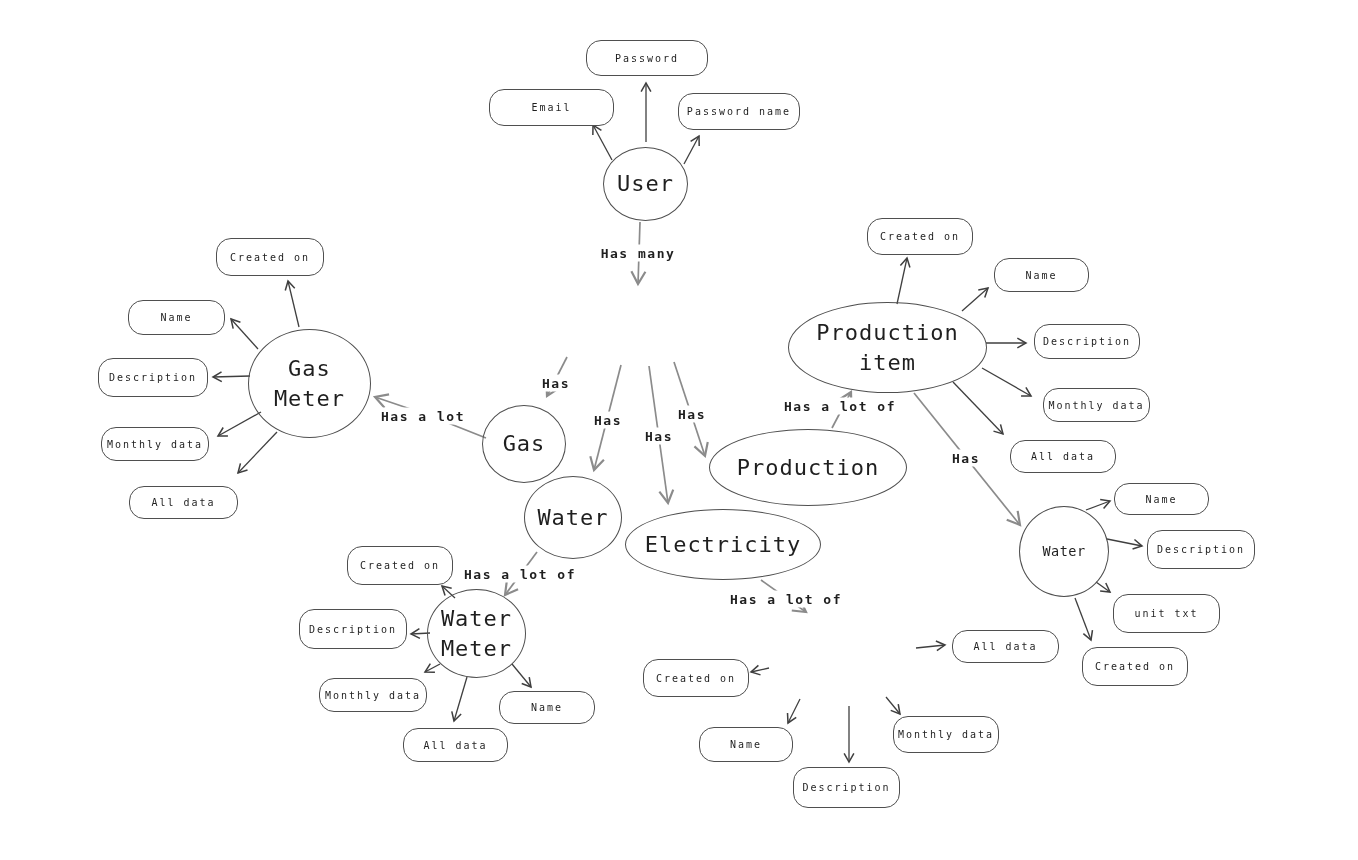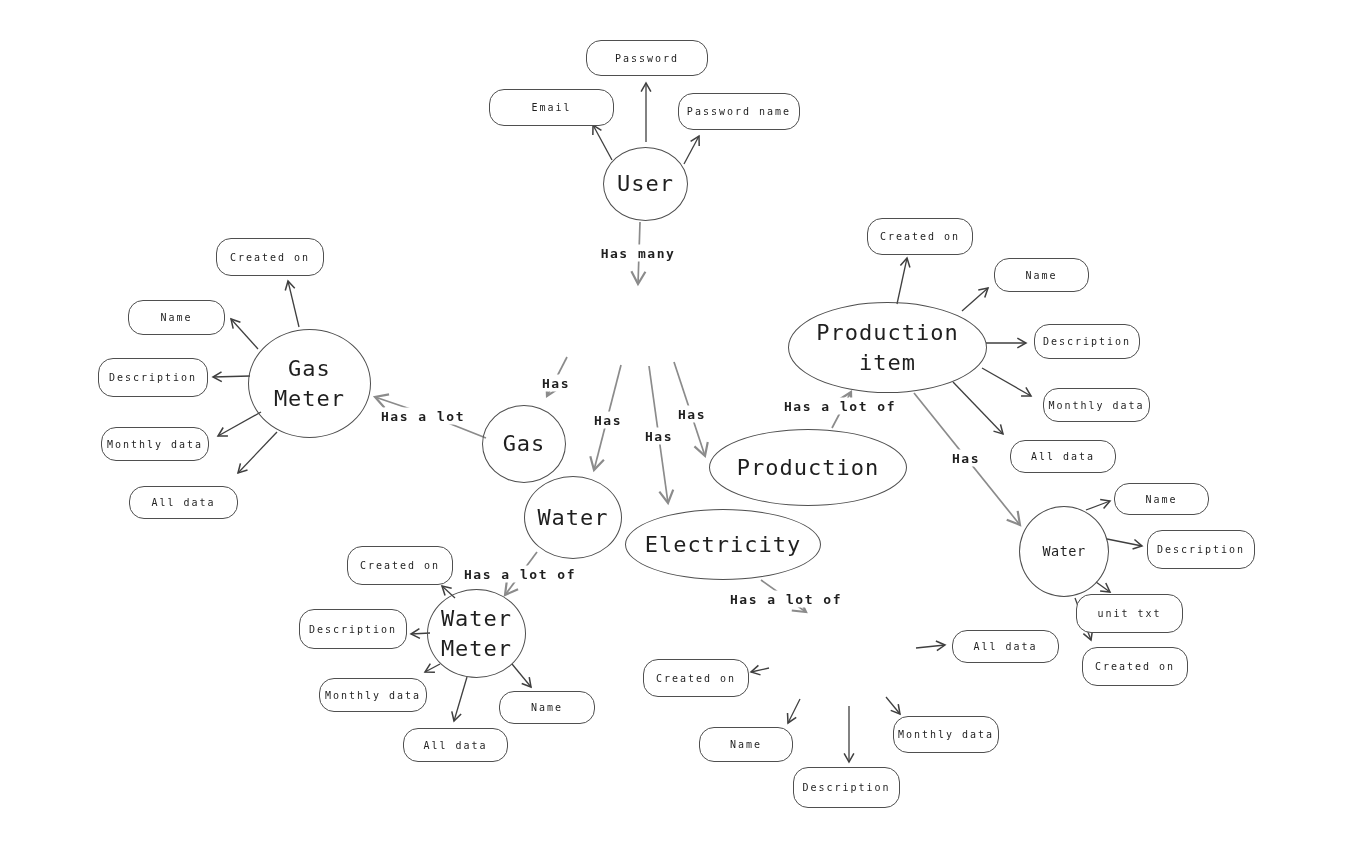--- a/index.html
+++ b/index.html
@@ -127,21 +127,21 @@
   <div class="attr" style="left:793px;top:767px;width:105px;height:39px">Description</div>
 
   <div class="attr" style="left:867px;top:218px;width:104px;height:35px">Created on</div>
   <div class="attr" style="left:994px;top:258px;width:93px;height:32px">Name</div>
   <div class="attr" style="left:1034px;top:324px;width:104px;height:33px">Description</div>
   <div class="attr" style="left:1043px;top:388px;width:105px;height:32px">Monthly data</div>
   <div class="attr" style="left:1010px;top:440px;width:104px;height:31px">All data</div>
 
   <div class="attr" style="left:1114px;top:483px;width:93px;height:30px">Name</div>
   <div class="attr" style="left:1147px;top:530px;width:106px;height:37px">Description</div>
-  <div class="attr" style="left:1076px;top:594px;width:105px;height:37px">unit txt</div>
+  <div class="attr" style="left:1113px;top:594px;width:105px;height:37px">unit txt</div>
   <div class="attr" style="left:1082px;top:647px;width:104px;height:37px">Created on</div>
 
   <div class="rlabel" style="left:638px;top:253px">Has many</div>
   <div class="rlabel" style="left:556px;top:383px">Has</div>
   <div class="rlabel" style="left:608px;top:420px">Has</div>
   <div class="rlabel" style="left:659px;top:436px">Has</div>
   <div class="rlabel" style="left:692px;top:414px">Has</div>
   <div class="rlabel" style="left:423px;top:416px">Has a lot</div>
   <div class="rlabel" style="left:520px;top:574px">Has a lot of</div>
   <div class="rlabel" style="left:786px;top:599px">Has a lot of</div>

